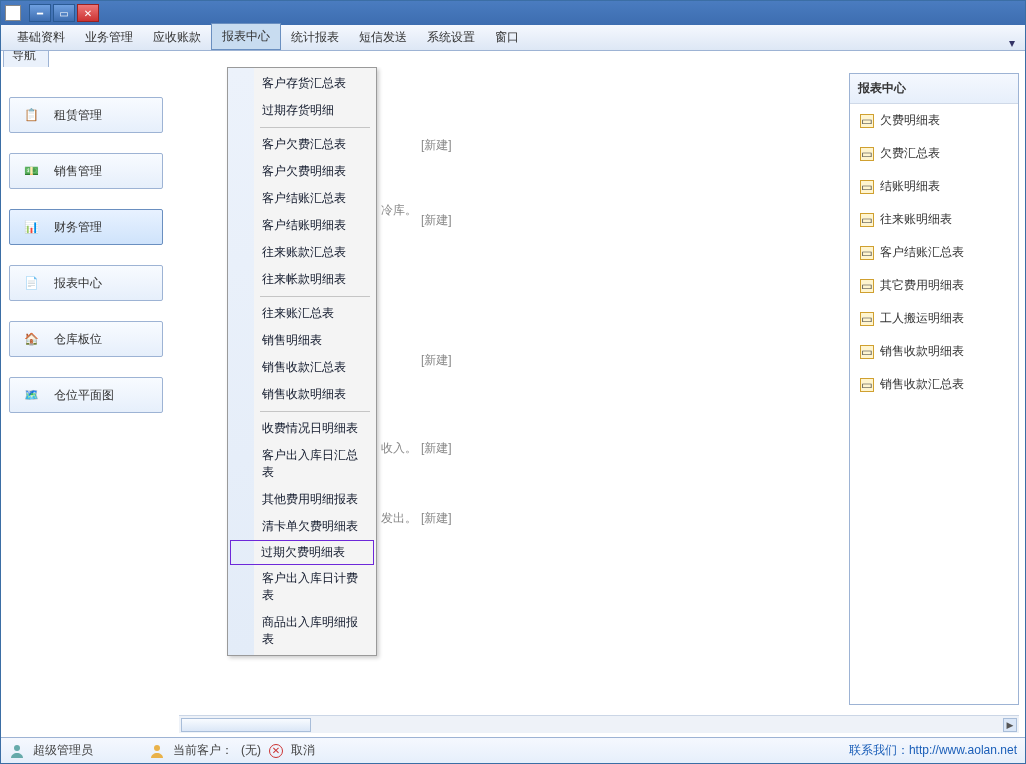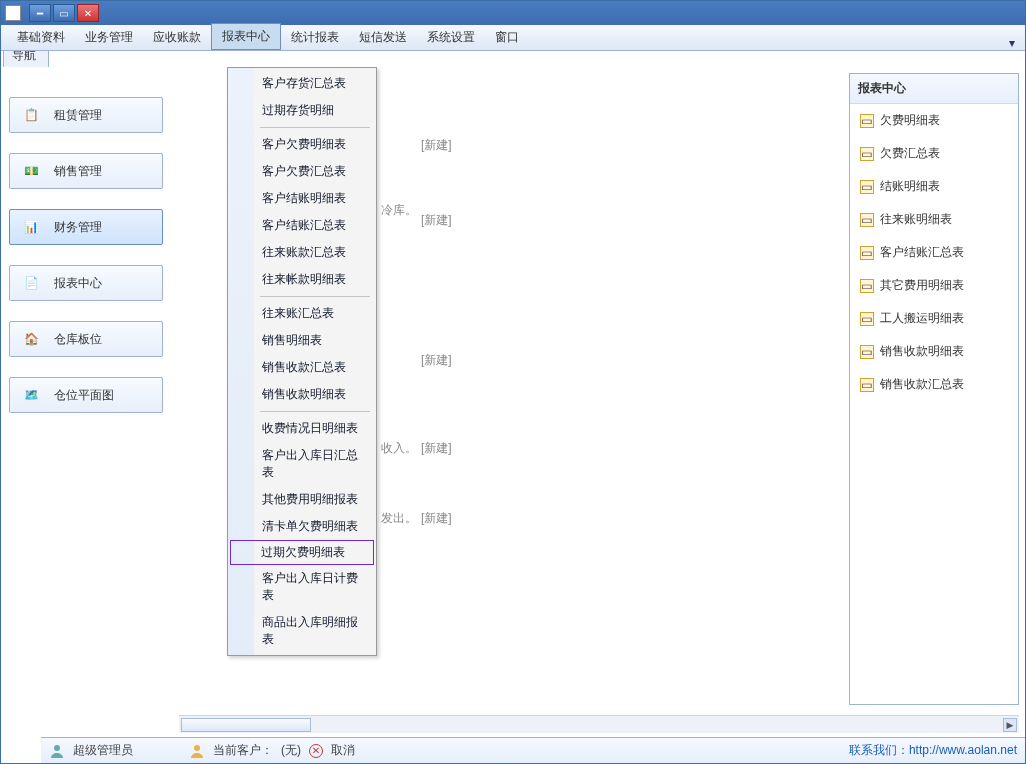--- a/index.html
+++ b/index.html
@@ -36,21 +36,21 @@
   .hscroll .thumb { position:absolute; left:2px; top:2px; width:130px; height:14px; background:linear-gradient(#f8fbff,#dbe7f7); border:1px solid #a8bdd9;}
   .hscroll .arrow { position:absolute; top:2px; width:14px; height:14px; background:#dbe7f7; border:1px solid #a8bdd9; display:flex; align-items:center; justify-content:center; font-size:9px; color:#555;}
   .hscroll .arrow.right{ right:2px;}
   
   .dropdown { position:absolute; left:226px; top:0; width:150px; background:#f4f4f4; border:1px solid #9a9a9a; box-shadow:2px 2px 4px rgba(0,0,0,.2); padding:2px; z-index:10;}
   .dropdown .barleft { position:absolute; left:0; top:0; bottom:0; width:26px; background:linear-gradient(#ecf2fb,#e3ecf8);}
   .dropdown .dd-item { position:relative; padding:5px 8px 5px 32px; color:#0f172a; font-size:12px;}
   .dropdown .dd-item.highlighted { border:1px solid #6d28d9; padding:3px 6px 3px 30px;}
   .dropdown .dd-sep { height:1px; background:#c5c5c5; margin:3px 4px 3px 30px;}
   
-  .statusbar { height:26px; background:linear-gradient(#f5f8fe,#e6effb); border-top:1px solid #9db3d4; display:flex; align-items:center; padding:0 8px; gap:8px; font-size:12px; color:#444;margin-left:40px;}
+  .statusbar { height:26px; background:linear-gradient(#f5f8fe,#e6effb); border-top:1px solid #9db3d4; display:flex; align-items:center; padding:0 8px; gap:8px; font-size:12px; color:#444;}
   .statusbar .sicon2 { width:16px; height:16px; display:inline-block;}
   .statusbar a { color:#1a5eb8; margin-left:auto;}
   .statusbar .cx { width:14px; height:14px; border:1px solid #c33; border-radius:50%; color:#c33; display:flex; align-items:center; justify-content:center; font-size:10px;}
 </style>
 </head>
 <body>
 
 <div class="window">
 
   <div class="titlebar">
@@ -156,24 +156,24 @@
               <span>销售收款汇总表</span>
             </div>
           </div>
       </div>
 
       <div class="dropdown" id="dropdown">
         <div class="barleft"></div>
       <div class="dd-item">客户存货汇总表</div>
           <div class="dd-item">过期存货明细</div>
           <div class="dd-sep"></div>
+          <div class="dd-item">客户欠费汇总表</div>
           <div class="dd-item">客户欠费明细表</div>
-          <div class="dd-item">客户欠费汇总表</div>
+          <div class="dd-item">客户结账汇总表</div>
           <div class="dd-item">客户结账明细表</div>
-          <div class="dd-item">客户结账汇总表</div>
           <div class="dd-item">往来账款汇总表</div>
           <div class="dd-item">往来帐款明细表</div>
           <div class="dd-sep"></div>
           <div class="dd-item">往来账汇总表</div>
           <div class="dd-item">销售明细表</div>
           <div class="dd-item">销售收款汇总表</div>
           <div class="dd-item">销售收款明细表</div>
           <div class="dd-sep"></div>
           <div class="dd-item">收费情况日明细表</div>
           <div class="dd-item">客户出入库日汇总表</div>

